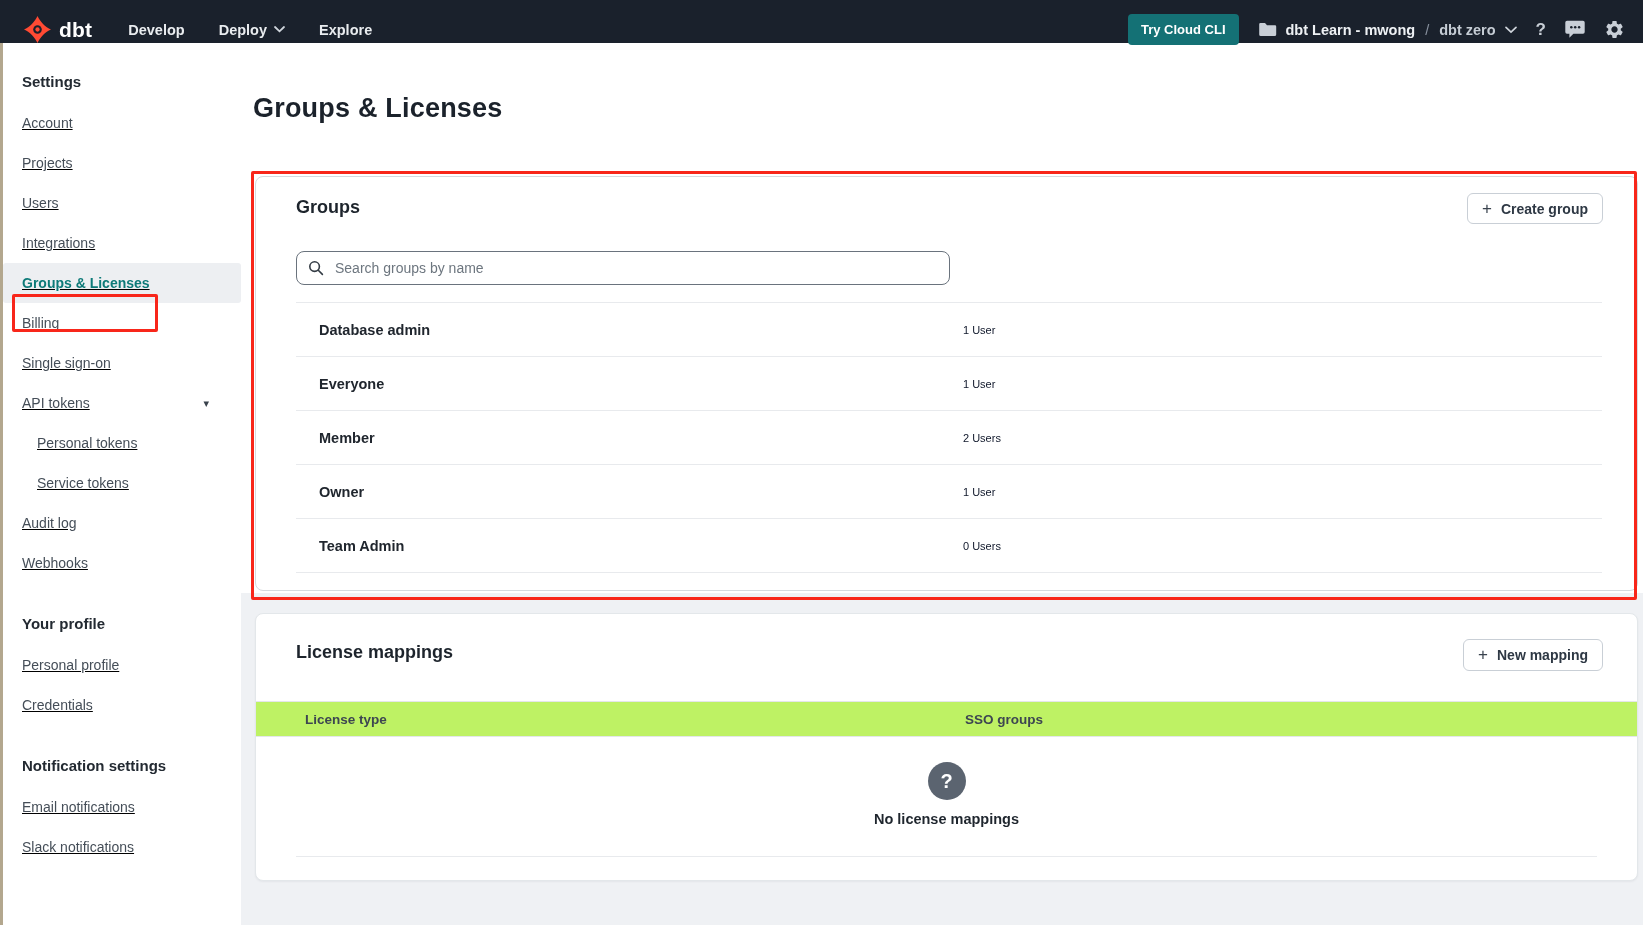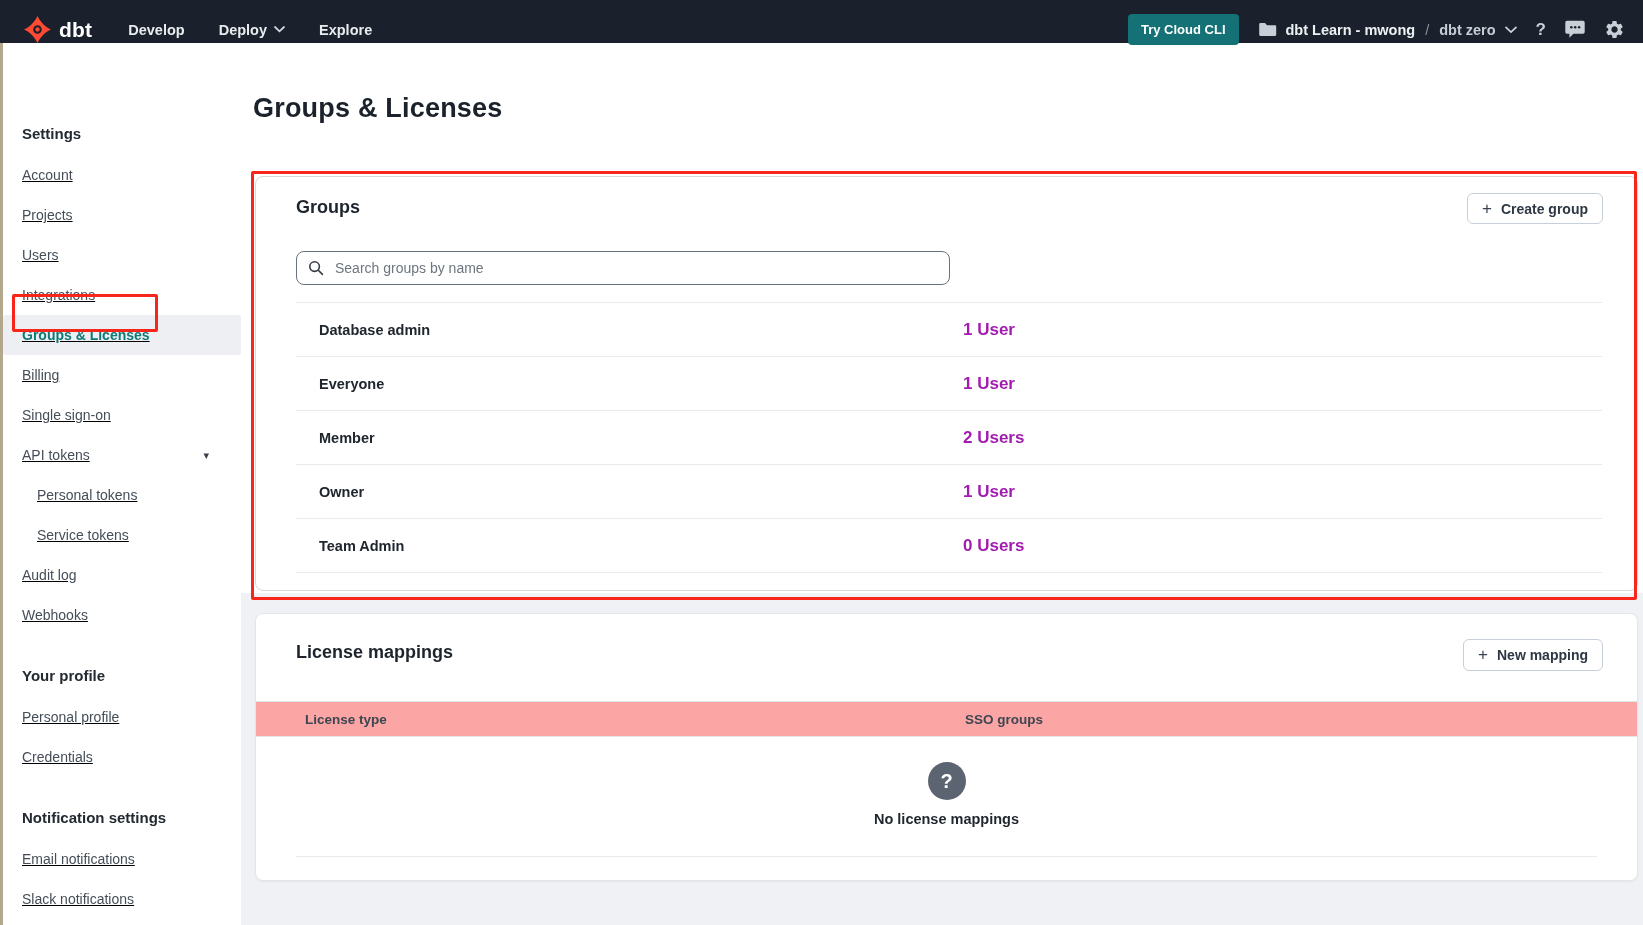--- a/index.html
+++ b/index.html
@@ -24,21 +24,21 @@
   .proj .sep{color:#8a93a0;font-weight:400;margin:0 1px;}
   .proj .pname{color:#c6cdd5;font-weight:600;}
   .icon-btn{display:flex;align-items:center;cursor:pointer;background:none;border:none;padding:0;}
   .help-glyph{font-size:17px;font-weight:700;color:#c9cfd7;font-family:inherit;}
 
   
   .edge-strip{position:absolute;left:0;top:43px;width:3px;bottom:0;background:#b3a78e;}
 
   
   .sidebar{position:absolute;left:3px;top:43px;width:238px;bottom:0;background:#fff;
-           padding-top:76px;box-sizing:border-box;z-index:2;text-align:right;}
+           padding-top:24px;box-sizing:border-box;z-index:2;text-align:right;}
   .side-head{height:28px;display:flex;align-items:center;padding-left:19px;
              font-size:15px;font-weight:700;color:#232a32;}
   .side-list{margin-top:8px;text-decoration:underline;}
   .side-sec{margin-top:26px;}
   .side-item{height:40px;display:flex;align-items:center;padding-left:19px;font-size:14px;
              color:#454e58;cursor:pointer;position:relative;box-sizing:border-box;}
   .side-item.indent{padding-left:34px;}
   .side-item.active{background:#edeff2;color:#0d7a78;font-weight:700;border-radius:3px;}
   .caret-down{position:absolute;right:32px;font-size:11px;color:#39424c;line-height:1;}
 
@@ -74,23 +74,23 @@
           gap:9px;background:#fff;}
   .search input{border:none;outline:none;flex:1;font-size:14px;font-family:inherit;color:#2c343c;
                 background:transparent;}
   .search input::placeholder{color:#6d767f;}
 
   .g-rows{position:absolute;left:40px;right:35px;top:125px;}
   .g-row{height:53px;border-top:1px solid #e8eaed;display:flex;align-items:center;
          position:relative;cursor:pointer;}
   .g-row:last-child{border-bottom:1px solid #e8eaed;}
   .g-name{margin-left:23px;font-size:14.5px;font-weight:600;color:#20262e;}
-  .g-count{position:absolute;left:667px;font-size:17px;color:#a21caf;font-weight:bold;}
-
-  .lic-thead{position:absolute;left:0;right:0;top:87px;height:36px;background:#fca5a5;
+  .g-count{position:absolute;left:667px;font-size:11px;color:#0f172a;}
+
+  .lic-thead{position:absolute;left:0;right:0;top:87px;height:36px;background:#bef264;
              border-top:1px solid #e4e7ea;border-bottom:1px solid #e4e7ea;
              display:flex;align-items:center;box-sizing:border-box;}
   .th{font-size:13.5px;font-weight:700;color:#3d4651;}
   .th-license{margin-left:49px;}
   .th-sso{position:absolute;left:709px;}
 
   .empty{position:absolute;left:0;right:0;top:148px;display:flex;flex-direction:column;
          align-items:center;gap:11px;}
   .qcircle{width:38px;height:38px;border-radius:50%;background:#5b6470;color:#fff;
            display:flex;align-items:center;justify-content:center;font-size:20px;font-weight:700;}

